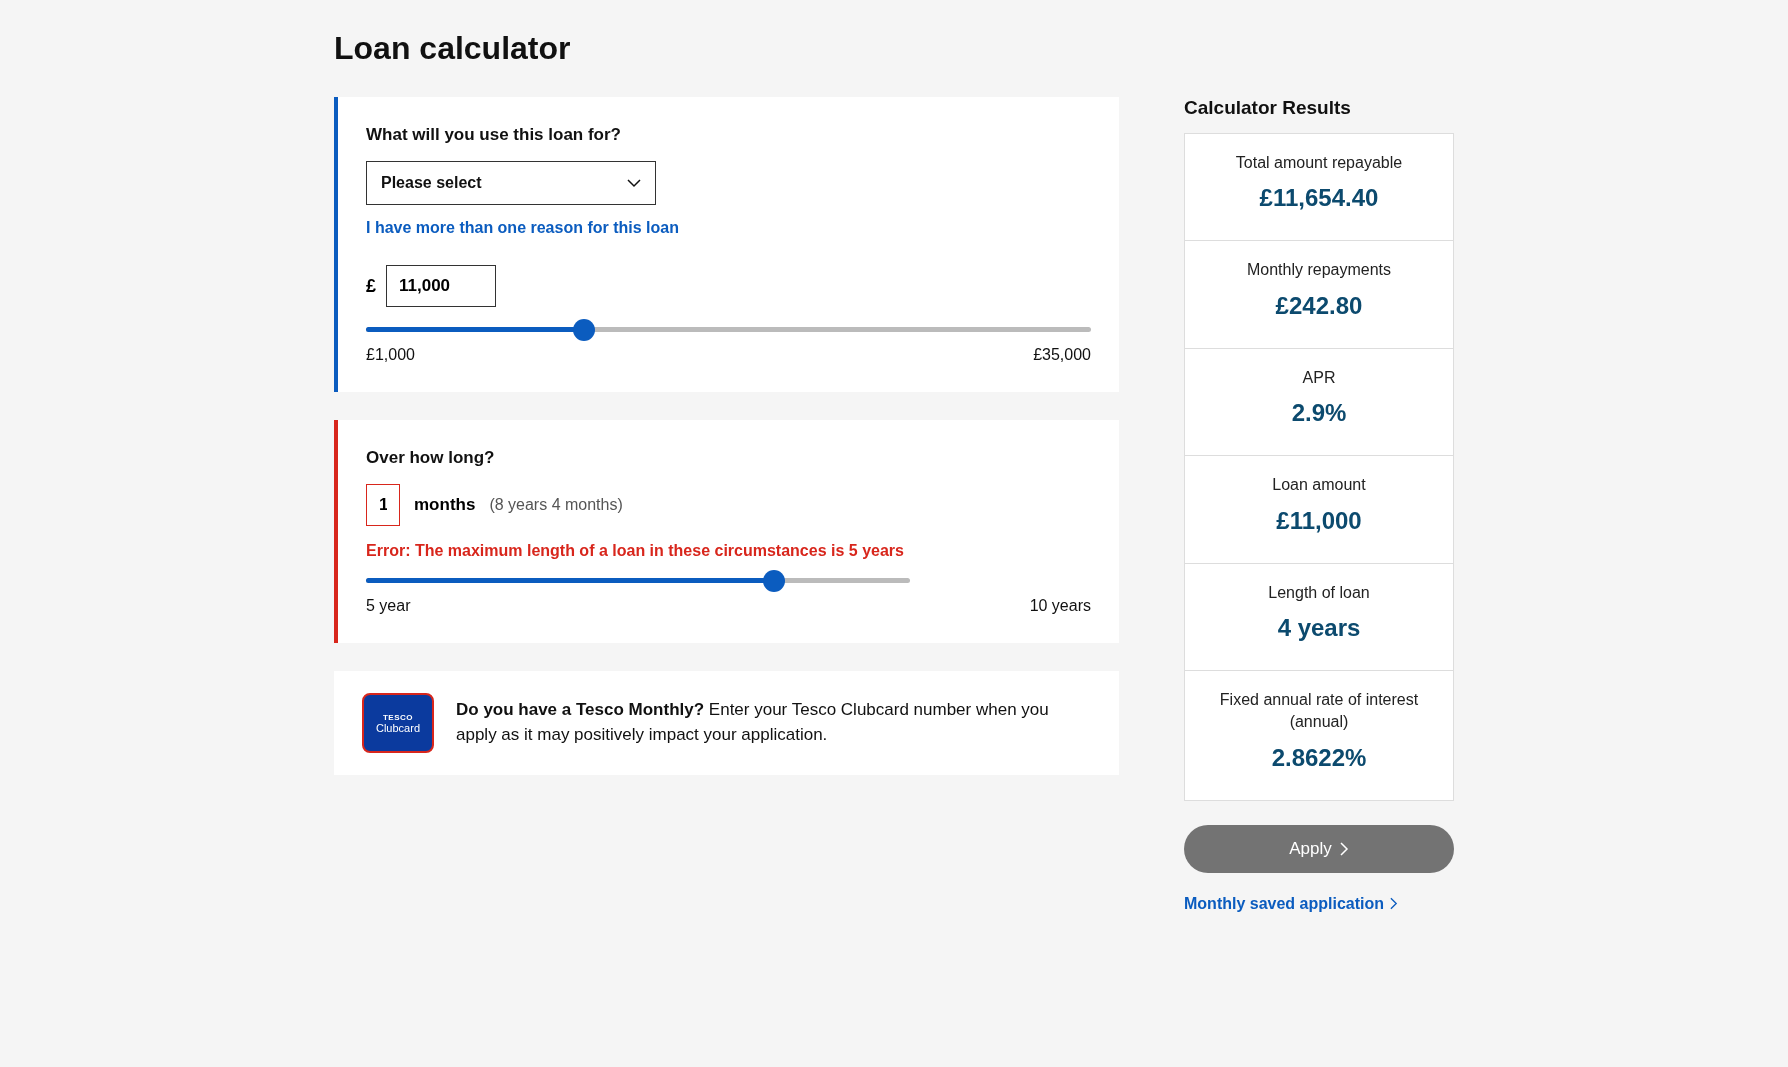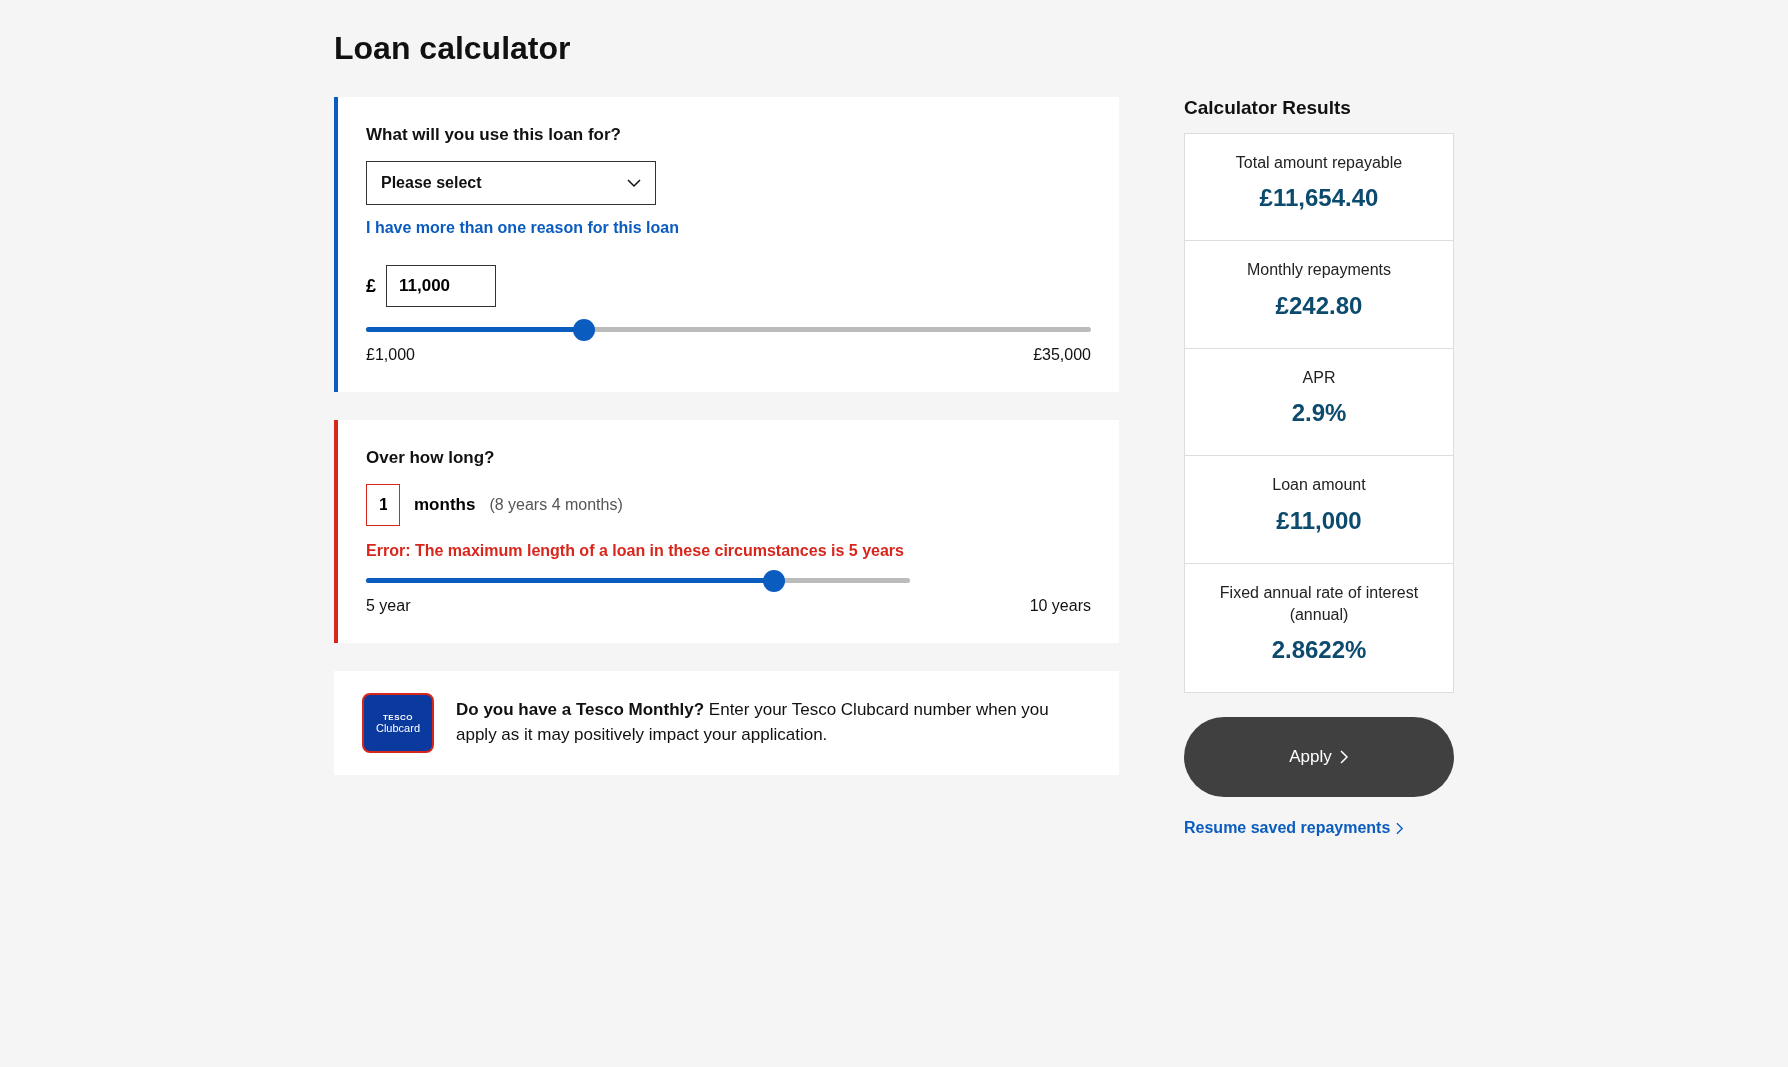--- a/index.html
+++ b/index.html
@@ -205,25 +205,25 @@
   margin-bottom: 10px;
   line-height: 1.4;
 }
 .result-value {
   font-size: 24px;
   font-weight: 700;
   color: #0c4a6e;
 }
 .apply-btn {
   width: 100%;
-  background: #404040;
+  background: #737373;
   color: #fff;
   border: none;
   border-radius: 999px;
-  padding: 30px 0;
+  padding: 14px 0;
   font-size: 17px;
   font-weight: 400;
   cursor: pointer;
   display: flex;
   align-items: center;
   justify-content: center;
   gap: 8px;
   margin-bottom: 22px;
 }
 .apply-btn svg { width: 9px; height: 14px; }
@@ -320,32 +320,36 @@
         </div>
         <div class="result-item">
           <div class="result-label">APR</div>
           <div class="result-value">2.9%</div>
         </div>
         <div class="result-item">
           <div class="result-label">Loan amount</div>
           <div class="result-value">£11,000</div>
         </div>
         <div class="result-item">
+          <div class="result-label">Length of loan</div>
+          <div class="result-value">4 years</div>
+        </div>
+        <div class="result-item">
           <div class="result-label">Fixed annual rate of interest (annual)</div>
           <div class="result-value">2.8622%</div>
         </div>
       </div>
       <button class="apply-btn">
         <span>Apply</span>
         <svg viewBox="0 0 9 14">
             <path d="M1 1l6 6-6 6" stroke="#fff" stroke-width="1.5" fill="none"></path>
           </svg>
       </button>
       <a class="resume-link">
-        <span>Resume saved repayments</span>
+        <span>Monthly saved application</span>
         <svg viewBox="0 0 9 14">
             <path d="M1 1l6 6-6 6" stroke="#0b5cbf" stroke-width="1.5" fill="none"></path>
           </svg>
       </a>
     </div>
 
   </div>
 </div>
 
 </body></html>

